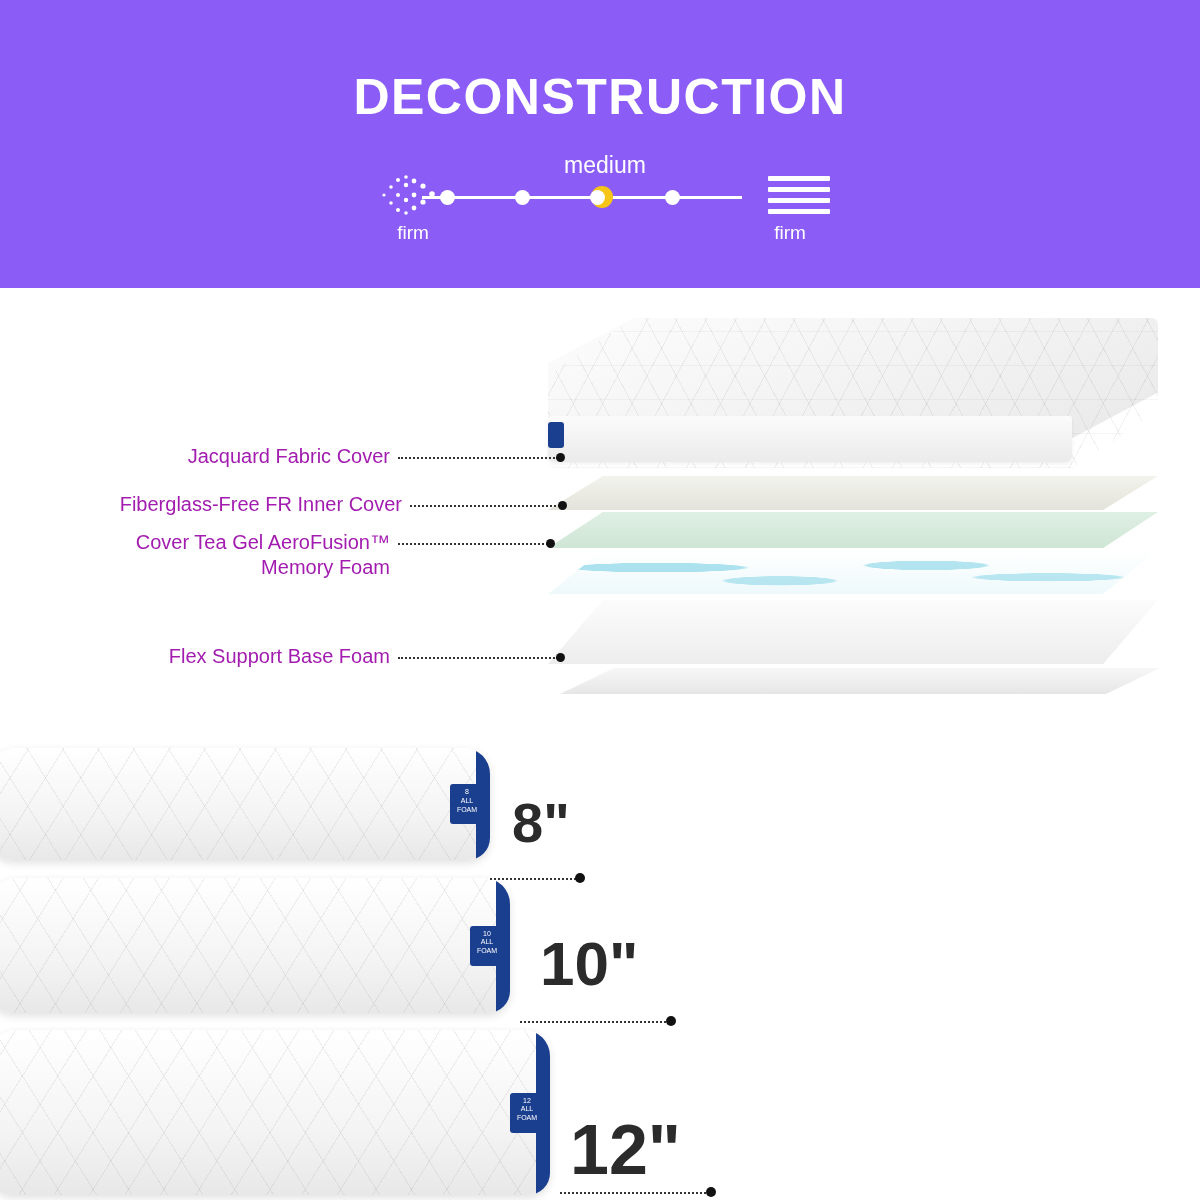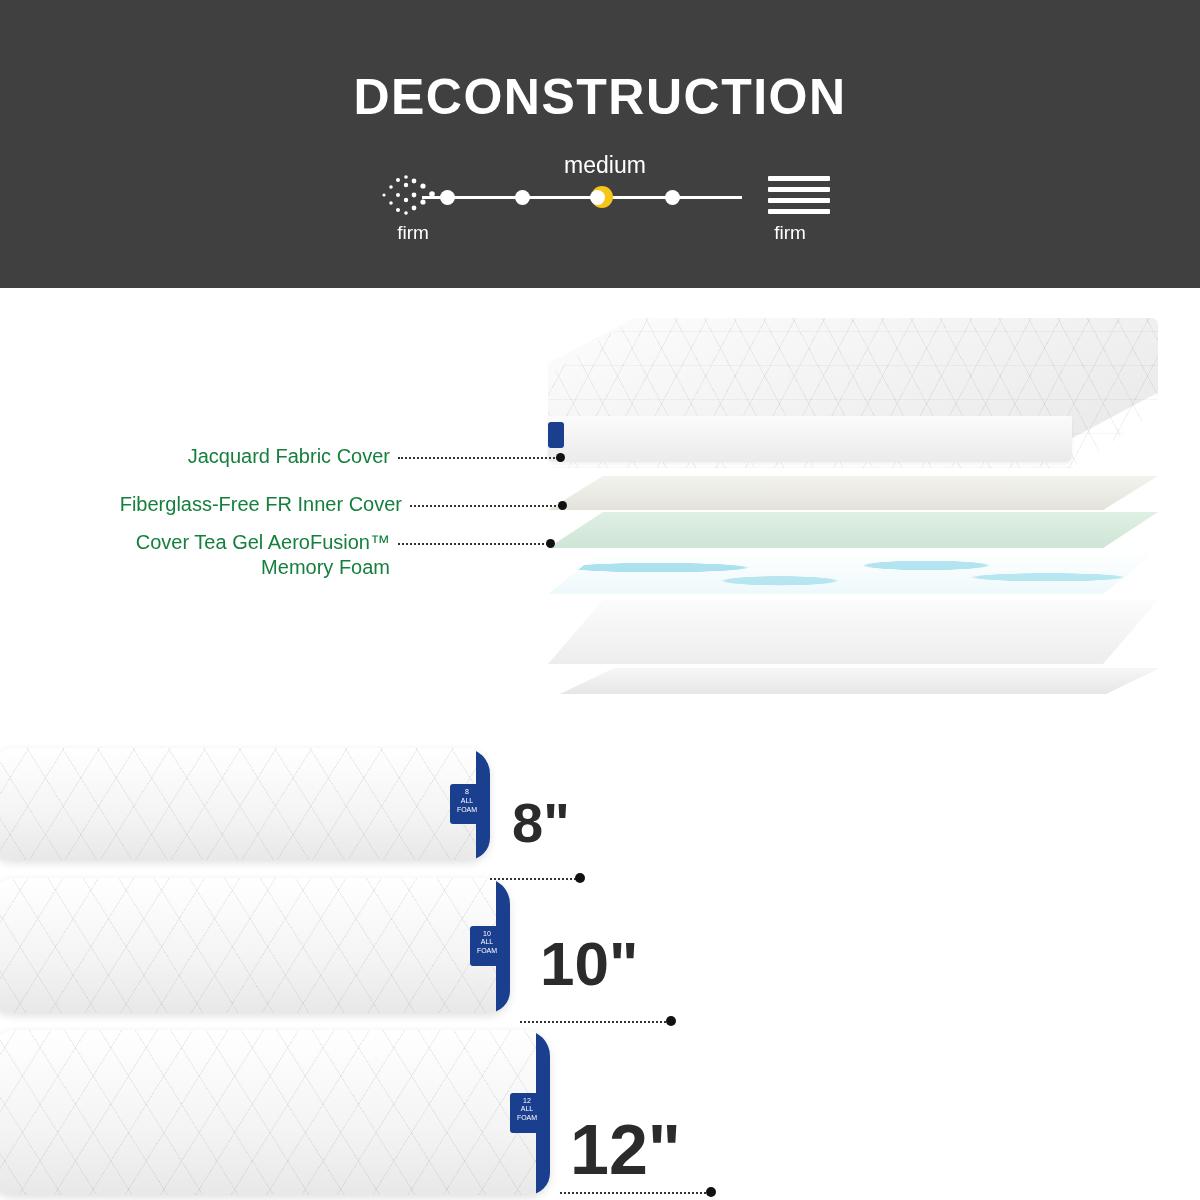--- a/index.html
+++ b/index.html
@@ -7,21 +7,21 @@
     width: 1200px; height: 1200px;
     background: #ffffff;
     font-family: "Liberation Sans", sans-serif;
     overflow: hidden;
   }
   .page { position: relative; width: 1200px; height: 1200px; background: #fff; }
 
   
   .header {
     position: absolute; left: 0; top: 0; width: 1200px; height: 288px;
-    background: #404040;
+    background: #8b5cf6;
   }
   .header-title {
     position: absolute; top: 68px; left: 0; width: 1200px;
     text-align: center;
     color: #ffffff;
     font-size: 50px;
     font-weight: bold;
     letter-spacing: 1.5px;
   }
 
@@ -106,21 +106,21 @@
                 background:
                   radial-gradient(ellipse at 18% 40%, rgba(109,204,226,.55) 0 12%, transparent 13%),
                   radial-gradient(ellipse at 38% 70%, rgba(109,204,226,.45) 0 10%, transparent 11%),
                   radial-gradient(ellipse at 62% 35%, rgba(109,204,226,.5) 0 11%, transparent 12%),
                   radial-gradient(ellipse at 82% 62%, rgba(109,204,226,.45) 0 10%, transparent 11%),
                   linear-gradient(180deg,#ffffff 0%, #eef9fb 100%); }
   .sheet.base { left: 548px; top: 312px; height: 64px; background: linear-gradient(180deg,#fcfcfc 0%, #ededed 100%); }
   .sheet.bottom { left: 560px; top: 380px; height: 26px; width: 600px; background: linear-gradient(180deg,#f7f7f7 0%, #e6e6e6 100%); }
 
   
-  .callout { position: absolute; text-align: right; color: #15803d; font-size: 20px; line-height: 1.25; }
+  .callout { position: absolute; text-align: right; color: #a21caf; font-size: 20px; line-height: 1.25; }
   .callout .leader {
     position: absolute; top: 50%; height: 0; border-top: 2px dotted #333;
   }
   .callout .bullet {
     position: absolute; top: 50%; width: 9px; height: 9px; margin-top: -4px;
     background: #111; border-radius: 50%;
   }
   .c1 { left: 120px; top: 156px; width: 270px; }
   .c2 { left: 52px; top: 204px; width: 350px; }
   .c3 { left: 80px; top: 242px; width: 310px; }
@@ -252,20 +252,25 @@
     </div>
 
     <div class="callout c3">
       <div>Cover Tea Gel AeroFusion™</div>
       <div>Memory Foam</div>
       <div class="leader" style="left:318px; width:150px; top:26%;"></div>
       <div class="bullet" style="left:466px; top:26%;"></div>
     </div>
 
 
+    <div class="callout c5">
+      <span>Flex Support Base Foam</span>
+      <div class="leader" style="left:288px; width:160px;"></div>
+      <div class="bullet" style="left:446px;"></div>
+    </div>
   </div>
 
   <div class="heights">
     <div class="mat m8">
       <div class="quilt2"></div>
       <div class="edge"></div>
       <div class="label-tag">
         <div>8</div>
         <div>ALL</div>
         <div>FOAM</div>

